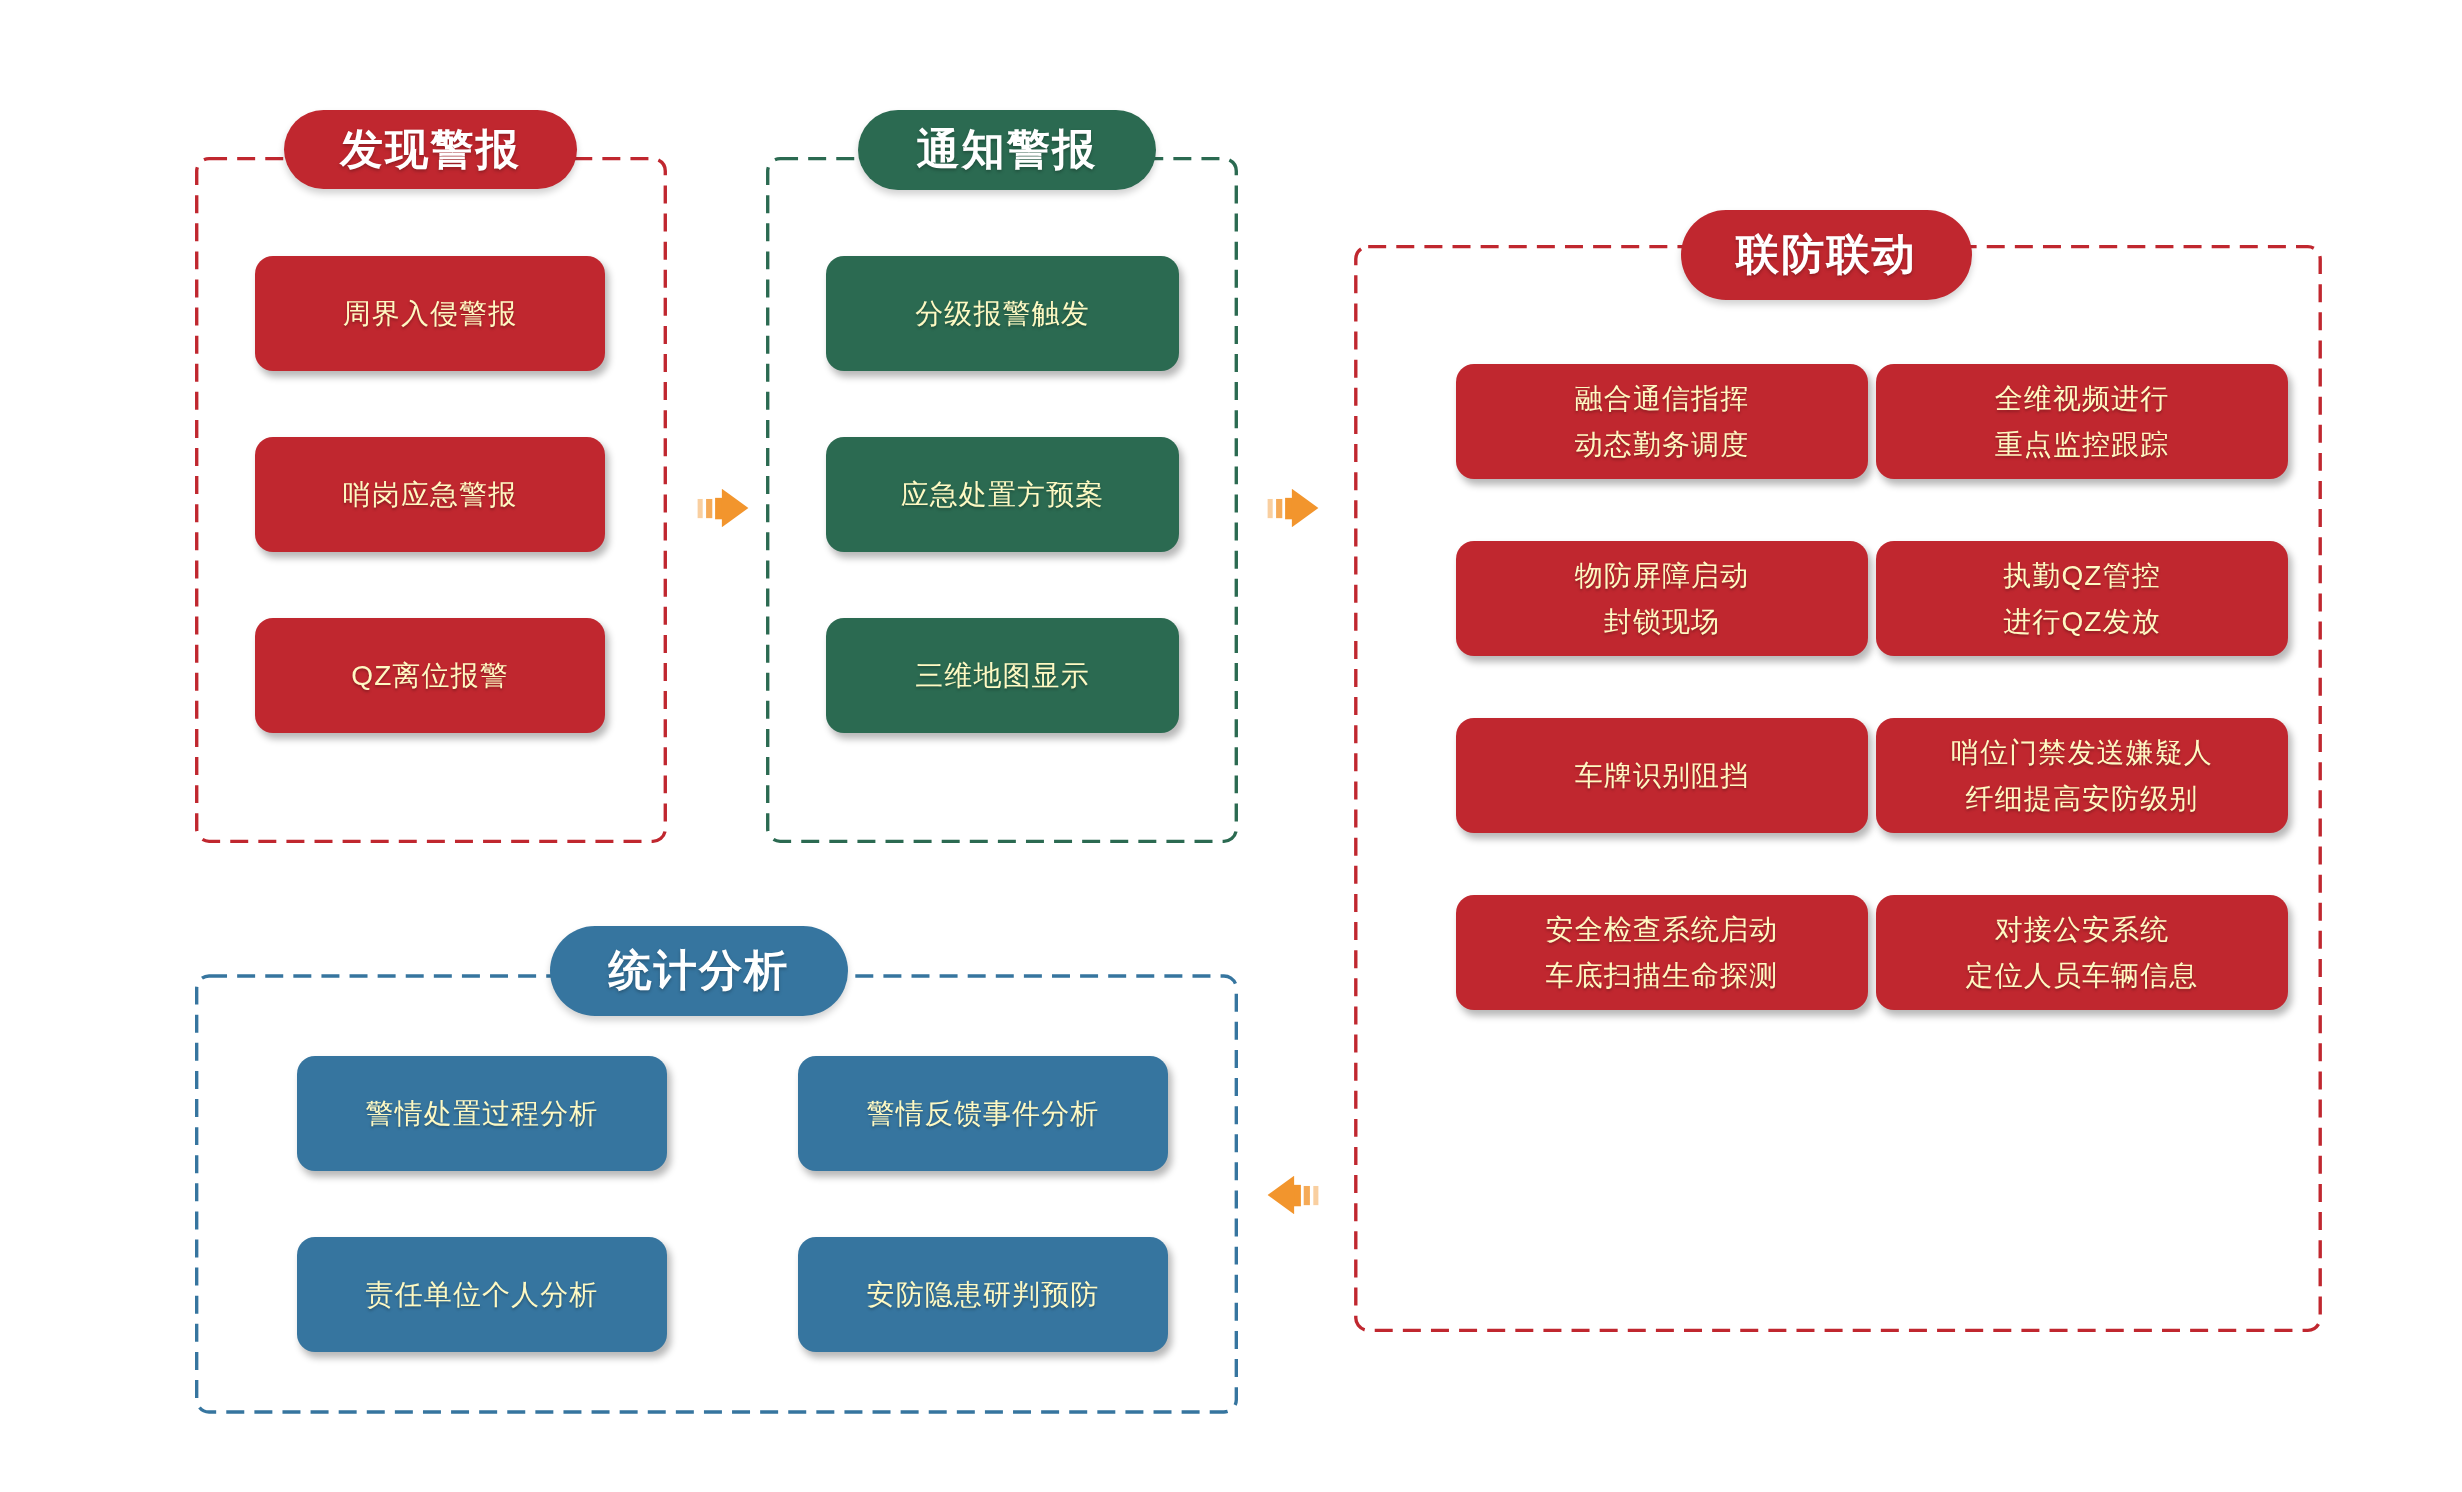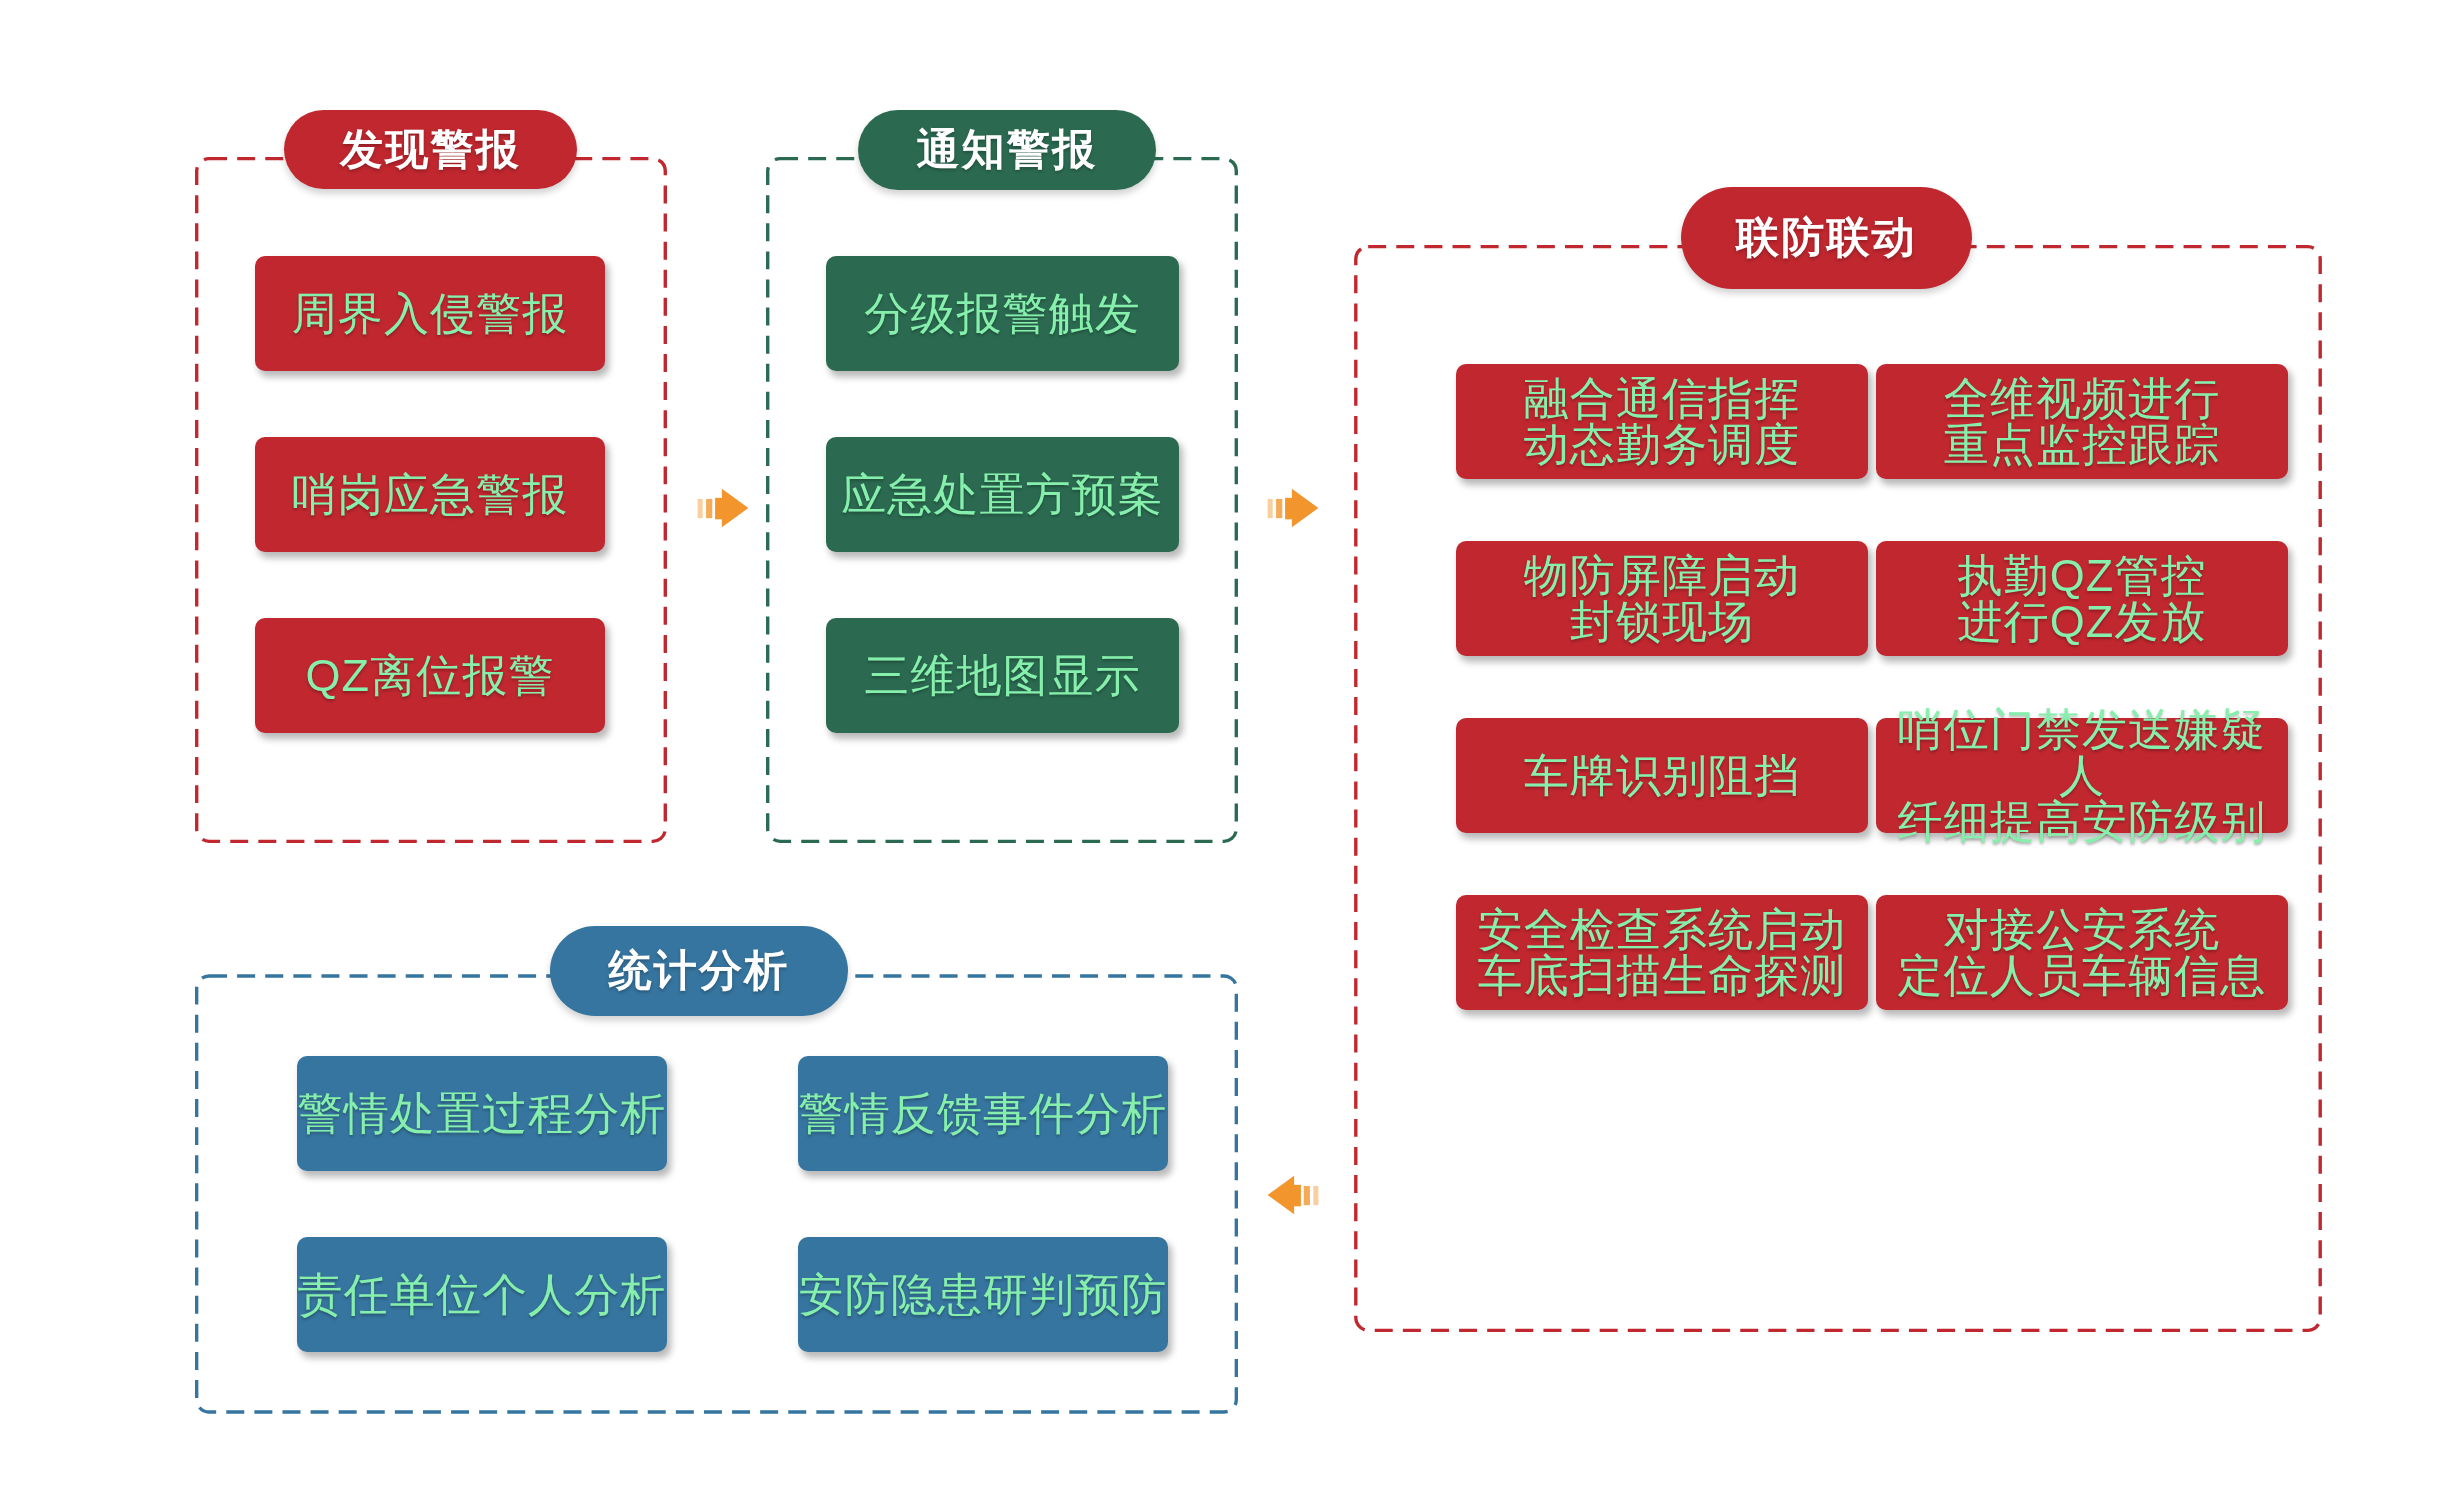--- a/index.html
+++ b/index.html
@@ -45,23 +45,23 @@
     position: absolute;
     display: flex;
     flex-direction: column;
     z-index: 2;
   }
   .item {
     display: flex;
     flex-direction: column;
     justify-content: center;
     align-items: center;
-    border-radius: 10px;
-    color: #86efac;
-    font-size: 45px;
+    border-radius: 18px;
+    color: #fef9c3;
+    font-size: 28px;
     line-height: 46px;
     text-align: center;
     box-shadow: 3.9px 5.6px 7.9px rgba(0,0,0,0.28);
     text-shadow: 0 2.2px 2.8px rgba(0,0,0,0.28);
     letter-spacing: 1.1px;
   }
   .c1 { left: 255px;  top: 256px;  width: 350px;  gap: 66px; }
   .c1 .item { height: 115px; background: var(--red); }
   .c2 { left: 826px; top: 256px;  width: 353px;  gap: 66px; }
   .c2 .item { height: 115px; background: var(--green); }
@@ -90,21 +90,21 @@
   </svg>
   <svg class="frame" style="left:1354px; top:245px;" width="968" height="1087" viewBox="0 0 1721 1933">
     <rect x="3" y="3" width="1715" height="1927" rx="22" fill="none" stroke="var(--red)" stroke-width="6" stroke-dasharray="32 18"></rect>
   </svg>
   <svg class="frame" style="left:195px; top:974px;" width="1043" height="440" viewBox="0 0 1856 782">
     <rect x="3" y="3" width="1850" height="776" rx="22" fill="none" stroke="var(--blue)" stroke-width="6" stroke-dasharray="32 18"></rect>
   </svg>
 
   <div class="pill red" style="left:284px; top:110px; width:293px; height:79px;">发现警报</div>
   <div class="pill green" style="left:858px; top:110px; width:298px; height:80px;text-align:center;">通知警报</div>
-  <div class="pill red" style="left:1681px; top:187px; width:291px; height:102px;">联防联动</div>
+  <div class="pill red" style="left:1681px; top:210px; width:291px; height:90px;">联防联动</div>
   <div class="pill blue" style="left:550px; top:926px; width:298px; height:90px;">统计分析</div>
 
   <div class="col c1">
       <div class="item">
         <div class="line">周界入侵警报</div>
       </div>
       <div class="item">
         <div class="line">哨岗应急警报</div>
       </div>
       <div class="item">

